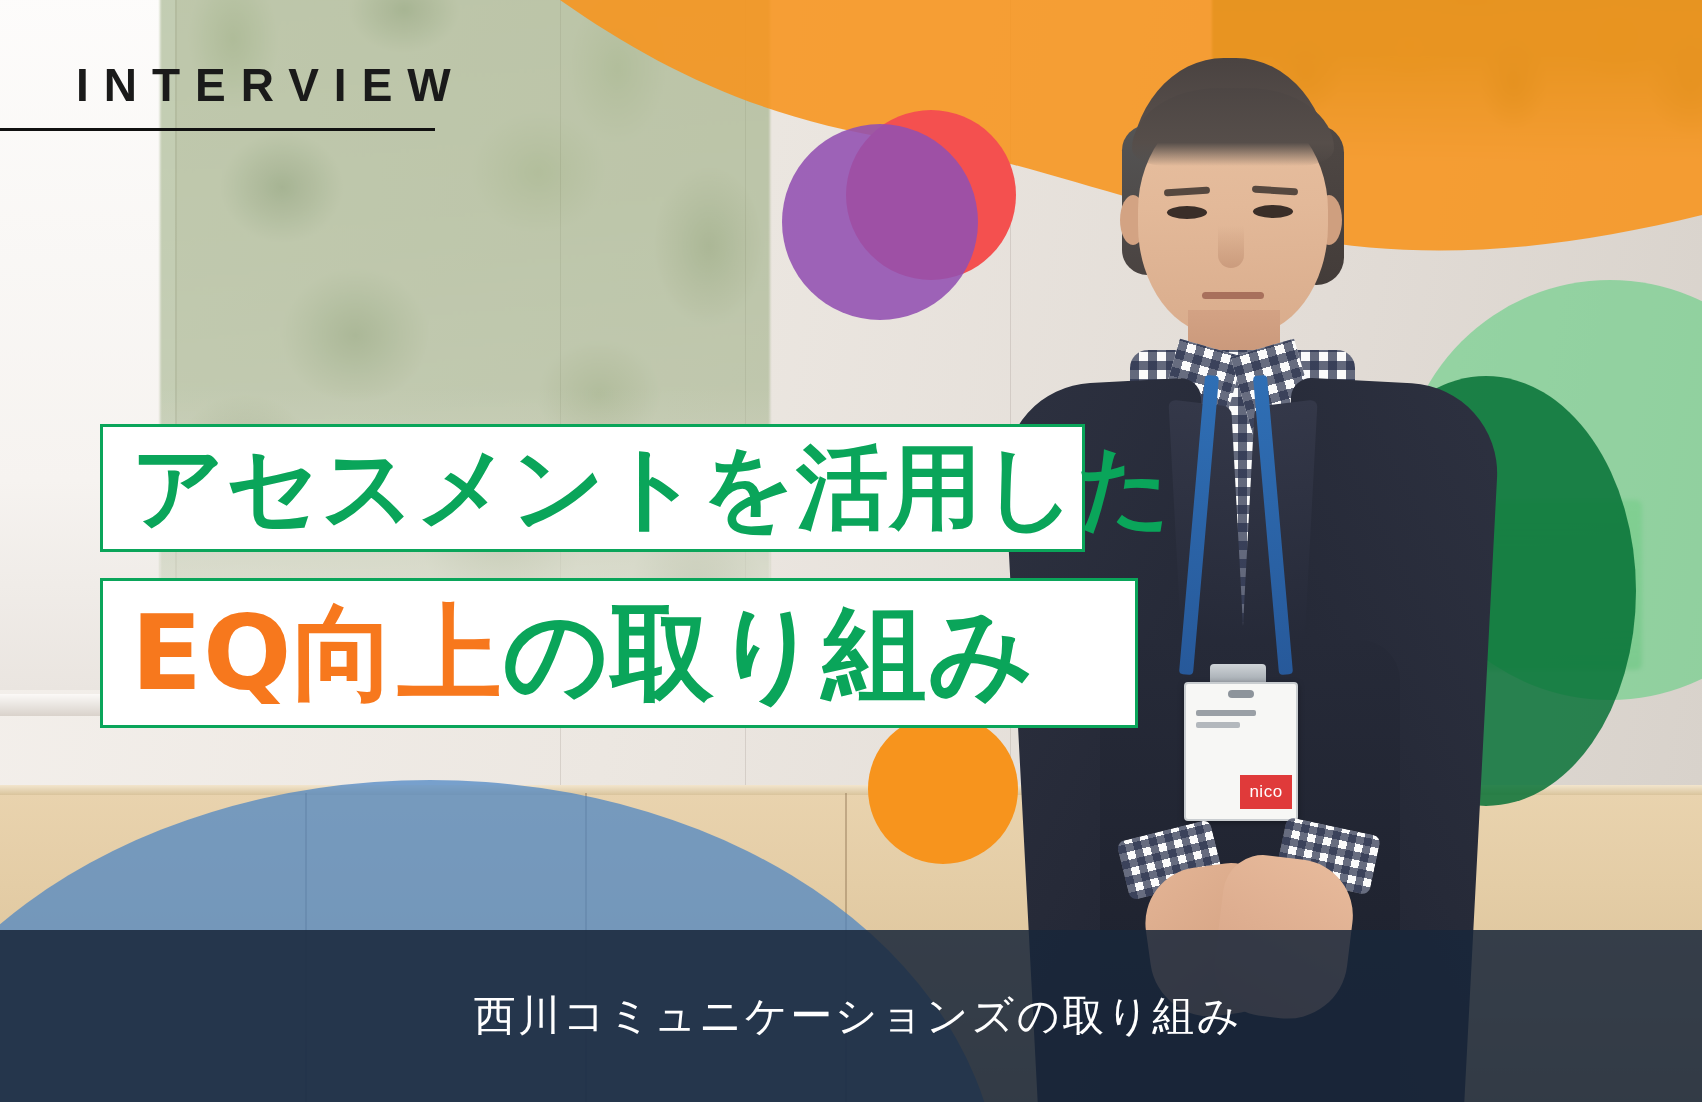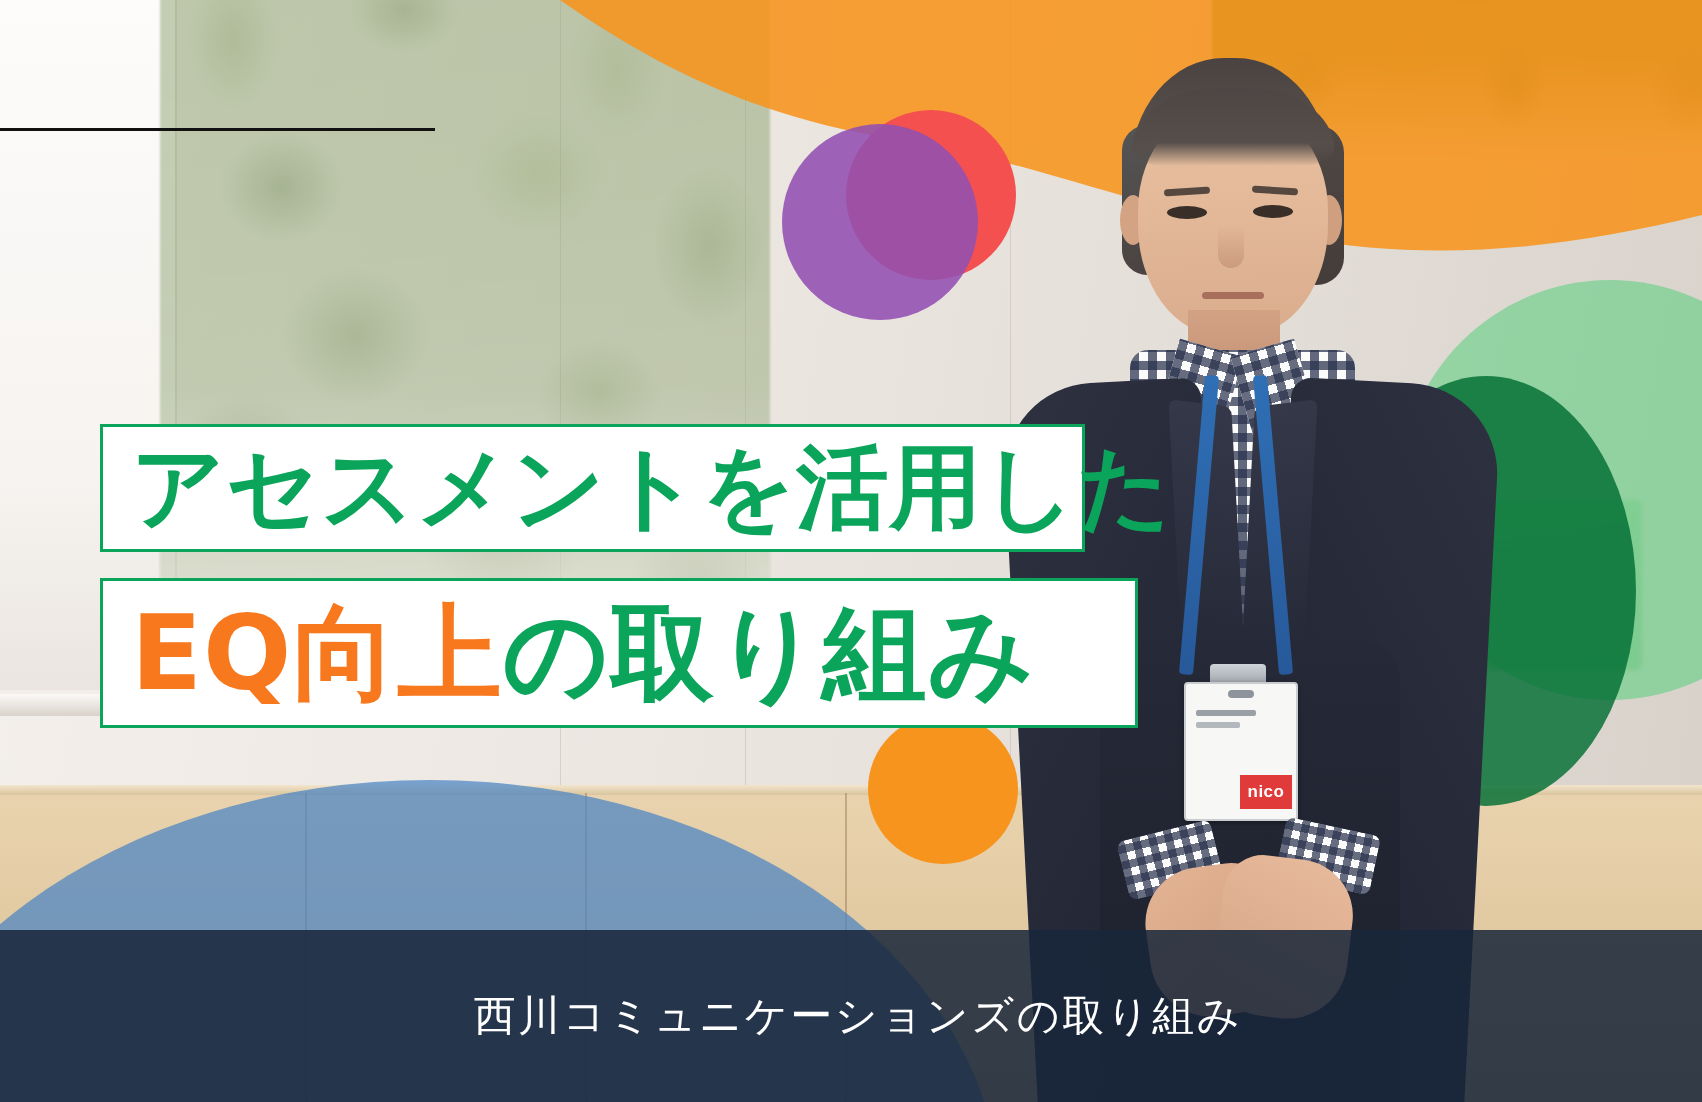--- a/index.html
+++ b/index.html
@@ -220,21 +220,21 @@
     position:absolute; left:204px; top:652px; width:110px; height:135px;
     background: #f7f7f5; border:2px solid #c9cdd0; border-radius:4px;
     box-shadow: 0 2px 6px rgba(0,0,0,.35);
     overflow: hidden;
   }
   .badge-hole { position:absolute; left:42px; top:6px; width:26px; height:8px; background:#8d949b; border-radius:4px; }
   .badge-txt1 { position:absolute; left:10px; top:26px; width:60px; height:6px; background:#9aa0a6; border-radius:2px; }
   .badge-txt2 { position:absolute; left:10px; top:38px; width:44px; height:6px; background:#b3b8bd; border-radius:2px; }
   .badge-logo {
     position:absolute; left:54px; bottom:10px; width:52px; height:34px;
-    background:#e03a3a; color:#fff; font-size:17px; font-weight:bold;
+    background:#e03a3a; color:#fff; font-size:17px; font-weight:normal;
     display:flex; align-items:center; justify-content:center; letter-spacing:.5px;
     font-family:"Liberation Sans", sans-serif;
   }
 
   
   .hand-l {
     position:absolute; left: 168px; top: 836px; width: 128px; height: 150px;
     background: linear-gradient(150deg,#e3b495,#cf9c7c);
     border-radius: 56px 40px 50px 60px;
     transform: rotate(-8deg);
@@ -422,20 +422,23 @@
     <div class="cuff-l"></div>
     <div class="cuff-r"></div>
     <div class="hand-l"></div>
     <div class="hand-r"></div>
   </div>
 
   <div class="shape circle-orange-sm"></div>
   <div class="shape wave-blue"></div>
   <div class="shape footer-band"></div>
 
+  <div class="interview-label">
+    <div class="txt">INTERVIEW</div>
+  </div>
   <div class="interview-rule"></div>
 
 
   <div class="title-box title-box-1">
     <span class="title-line t-green">アセスメントを活用した</span>
   </div>
   <div class="title-box title-box-2">
     <span class="title-line title-line-2 t-orange">EQ向上</span>
       <span class="title-line title-line-2 t-green">の取り組み</span>
   </div>

